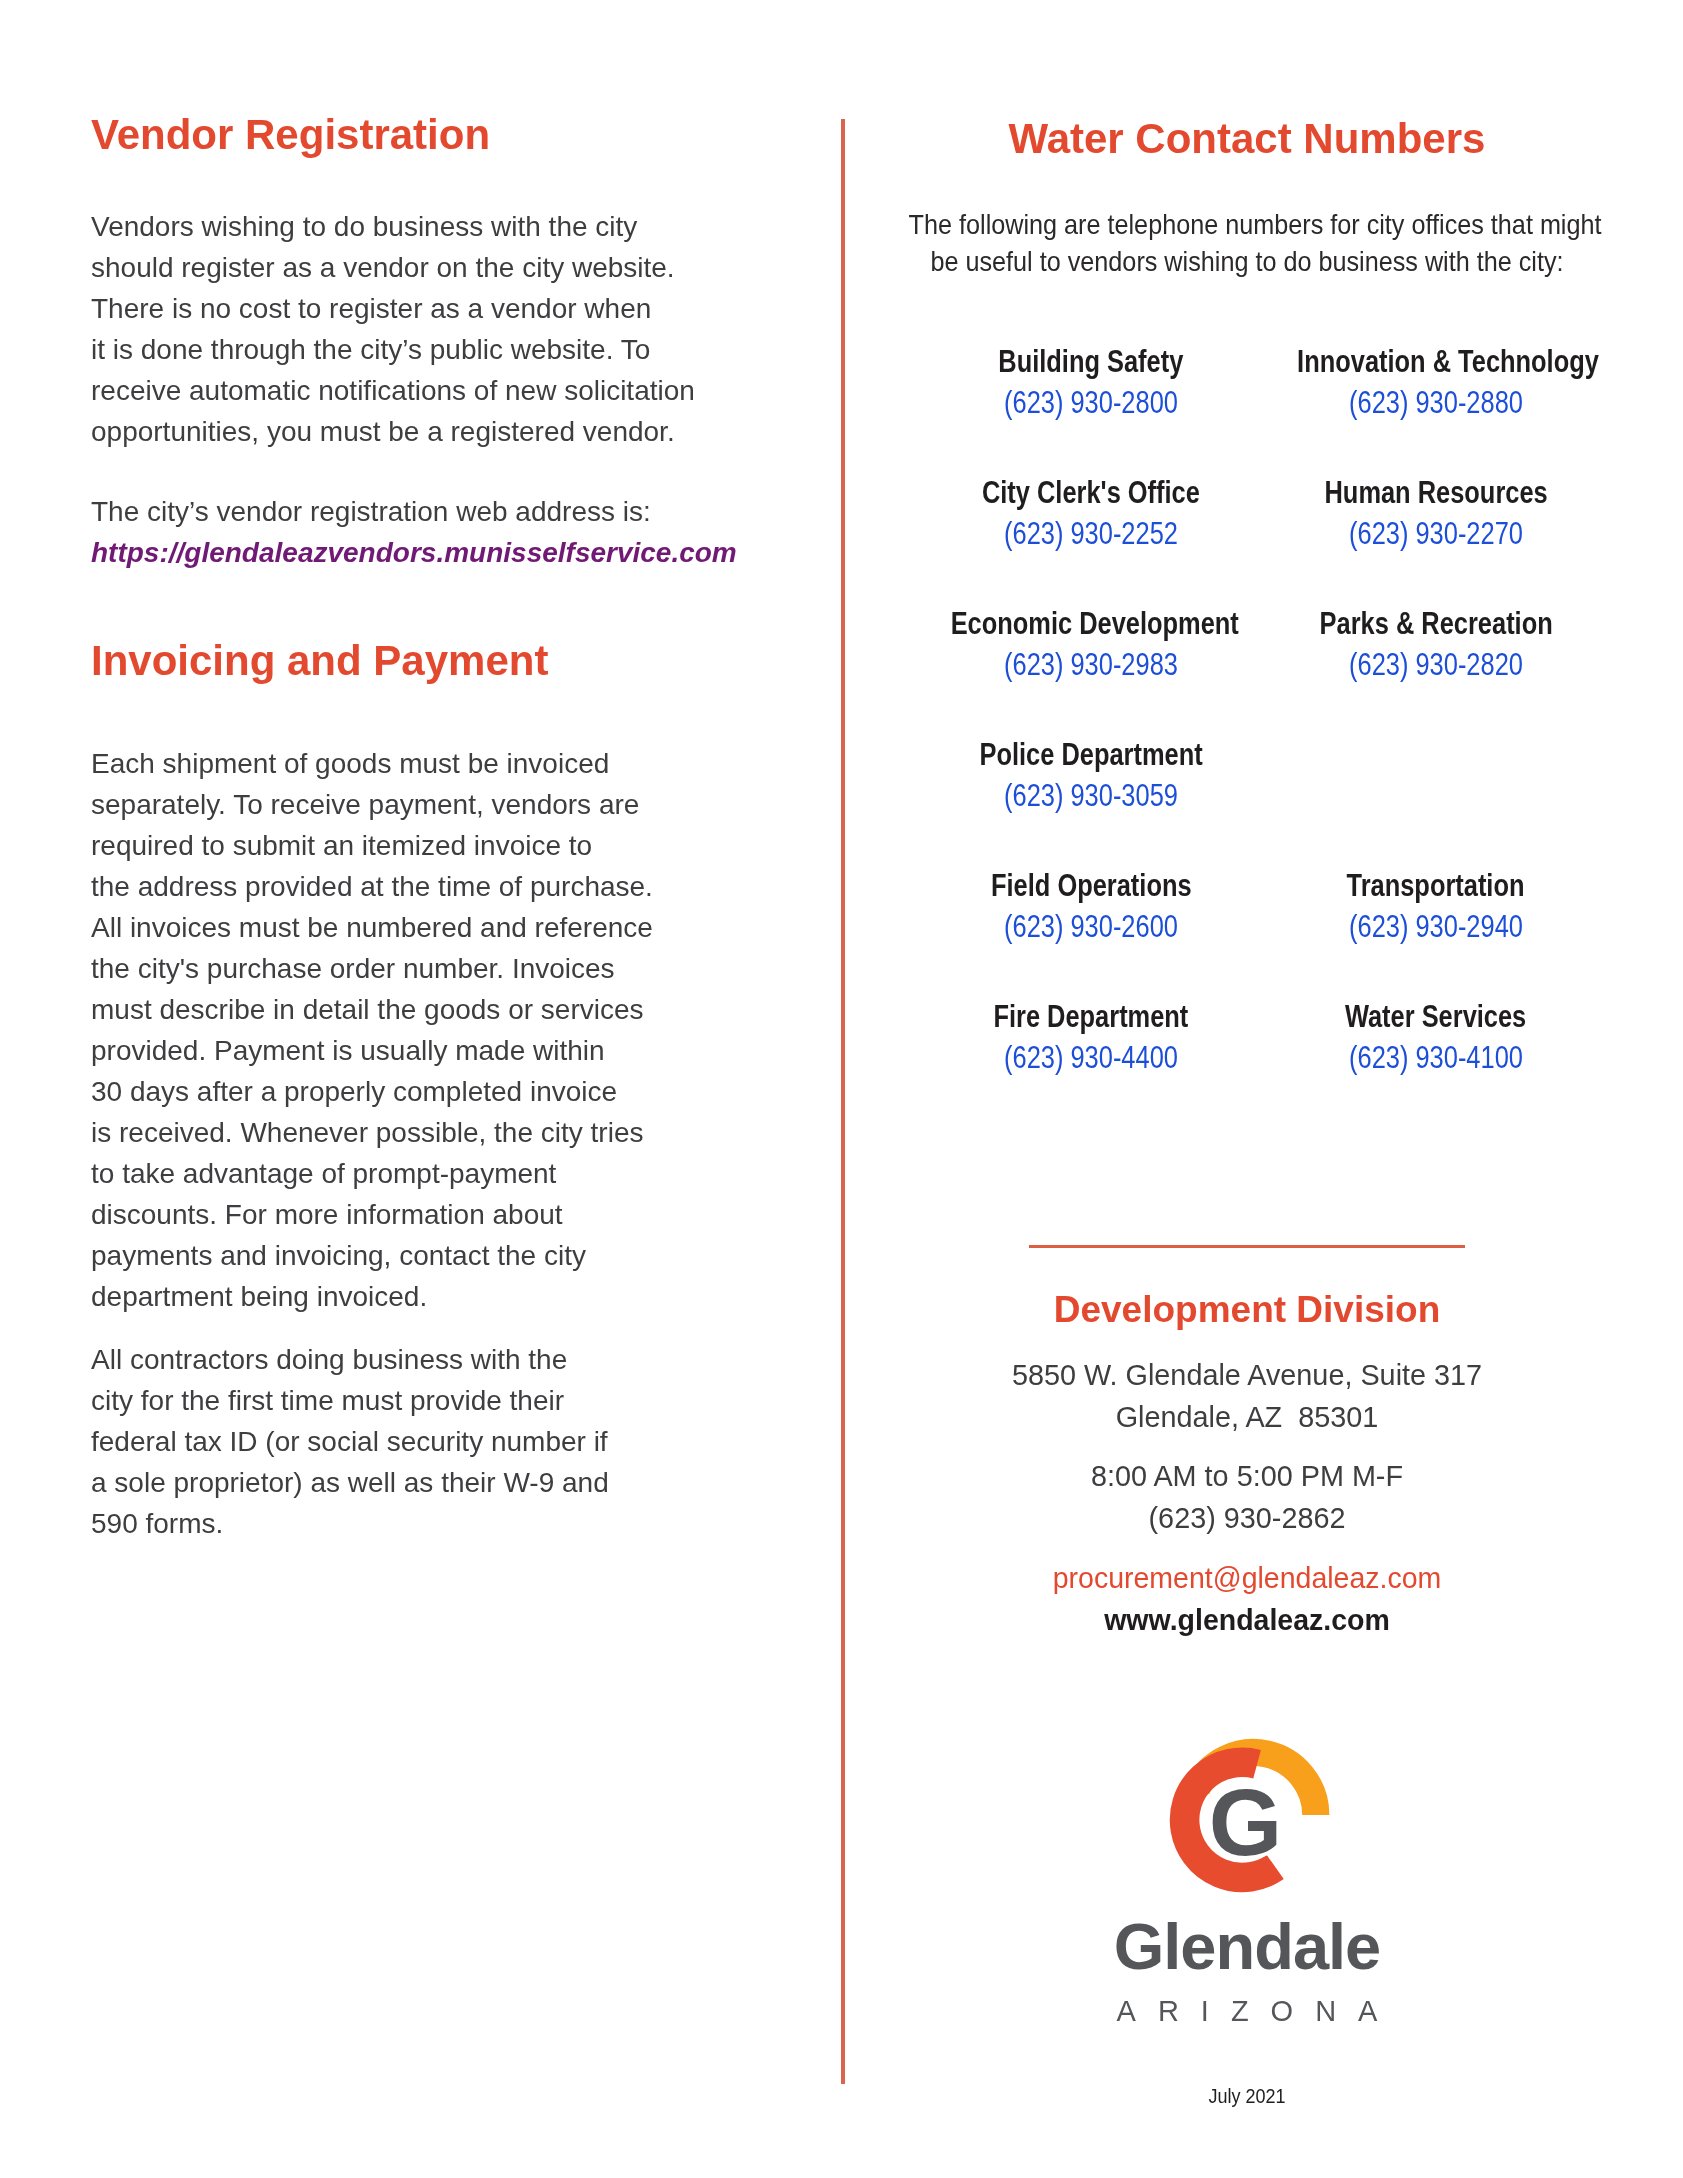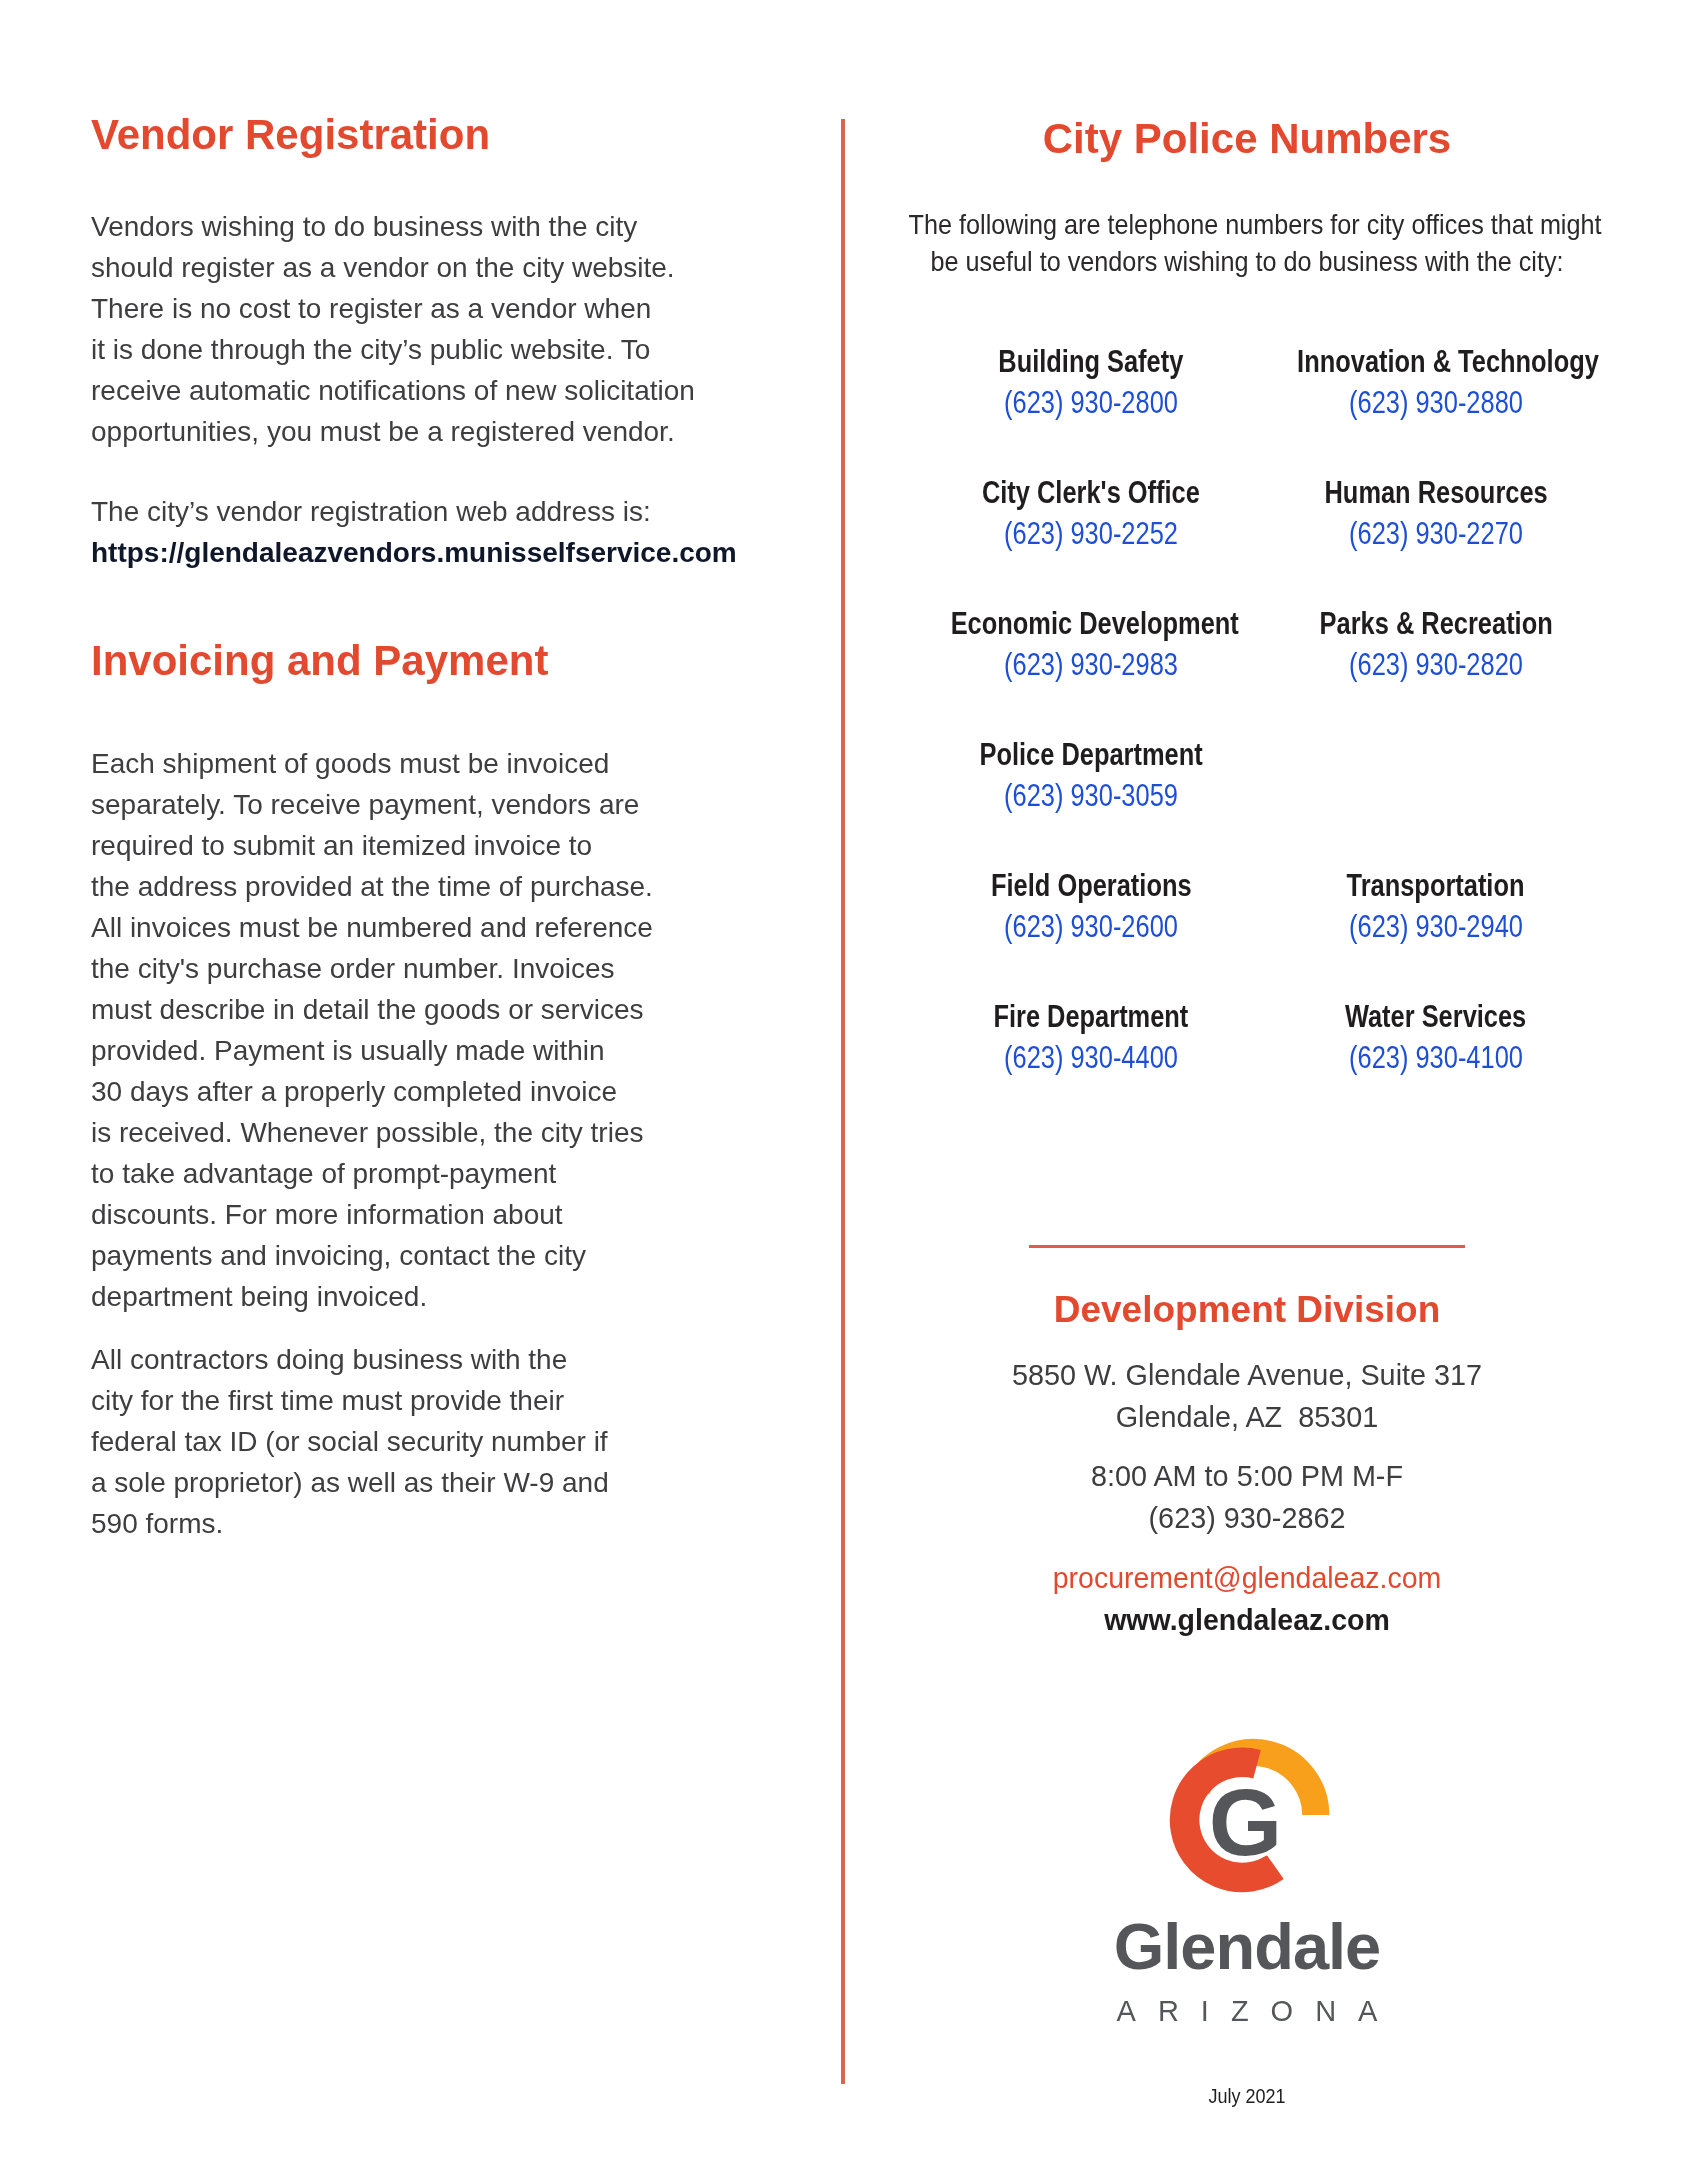--- a/index.html
+++ b/index.html
@@ -4,21 +4,21 @@
 <style>
   html,body{margin:0;padding:0;background:#ffffff;}
   .page{position:relative;width:1605px;height:2178px;background:#ffffff;overflow:hidden;
         font-family:"Liberation Sans",sans-serif;color:#3e3e40;}
   .abs{position:absolute;}
   .pre{white-space:pre;margin:0;}
   
   .left-col{position:absolute;left:91px;top:0;width:653px;}
   .h-accent{color:#e3492e;font-size:42px;font-weight:700;letter-spacing:0;margin:0;}
   .body{font-size:28px;line-height:41px;color:#3e3e40;margin:0;}
-  .bold{font-weight:700;color:#0f172a;}
+  .bold{font-weight:700;color:#701a75;font-style:italic;}
   
   .divider-v{position:absolute;left:841px;top:119px;width:4px;height:1965px;background:#d9654c;}
   
   .right-col{position:absolute;left:871px;top:0;width:752px;}
   .rc{position:absolute;left:0;width:752px;text-align:center;margin:0;}
   .intro{font-size:28px;line-height:37px;color:#2b292a;transform:scaleX(.9);transform-origin:50% 50%;}
   .grid{position:absolute;left:48px;top:341px;width:689px;}
   .grid-row{display:flex;height:131px;}
   .grid-cell{width:50%;text-align:center;}
   .cx{display:inline-block;transform:scaleX(.82);transform-origin:50% 50%;white-space:nowrap;}
@@ -71,21 +71,21 @@
     <p class="body pre abs" style="top:1339px;">All contractors doing business with the
 city for the first time must provide their
 federal tax ID (or social security number if
 a sole proprietor) as well as their W-9 and
 590 forms.</p>
   </section>
 
   <div class="divider-v"></div>
 
   <section class="right-col">
-    <h1 class="h-accent rc" style="top:115px;">City Police Numbers</h1>
+    <h1 class="h-accent rc" style="top:115px;">Water Contact Numbers</h1>
     <p class="intro pre rc" style="top:206px;">The following are telephone numbers for city offices that might
 be useful to vendors wishing to do business with the city:</p>
 
     <div class="grid">
       <div class="grid-row">
         <div class="grid-cell">
           <div class="dept"><span class="cx">Building Safety</span></div>
           <div class="phone"><span class="cx">(623) 930-2800</span></div>
         </div>
         <div class="grid-cell">

